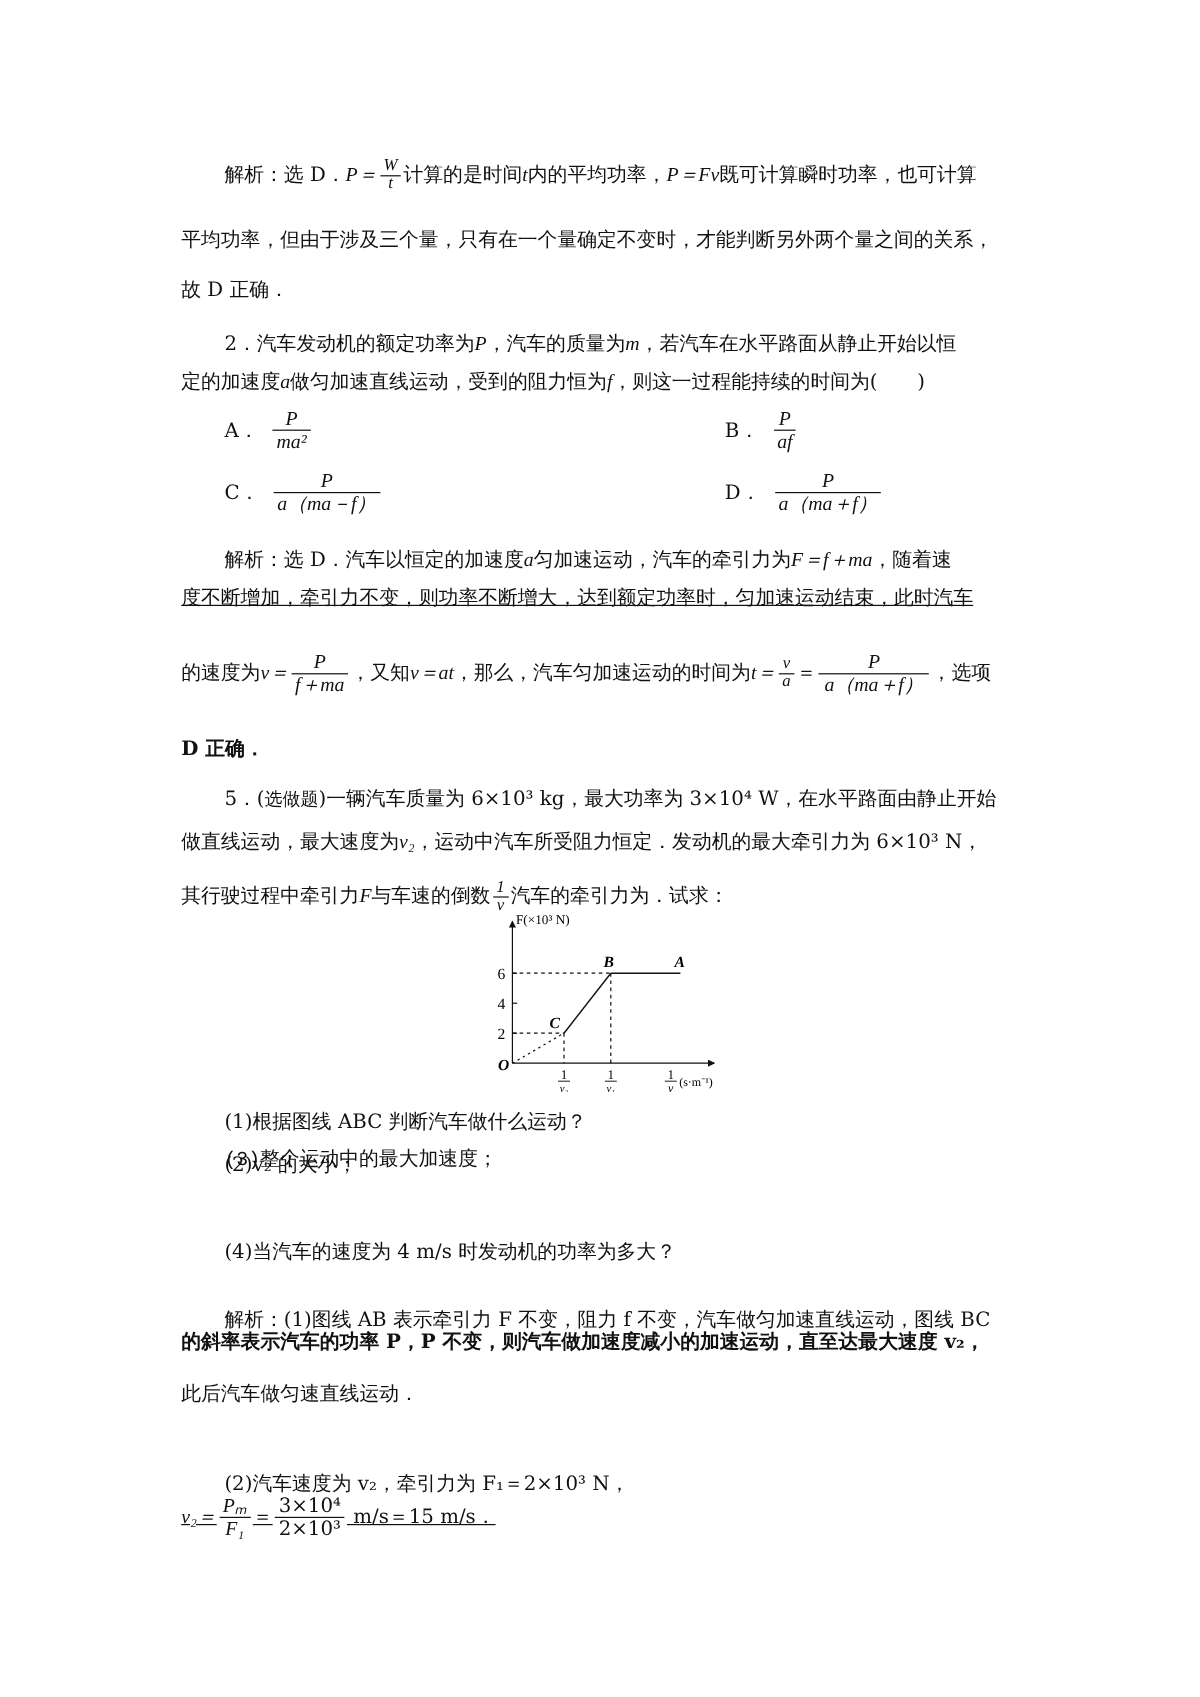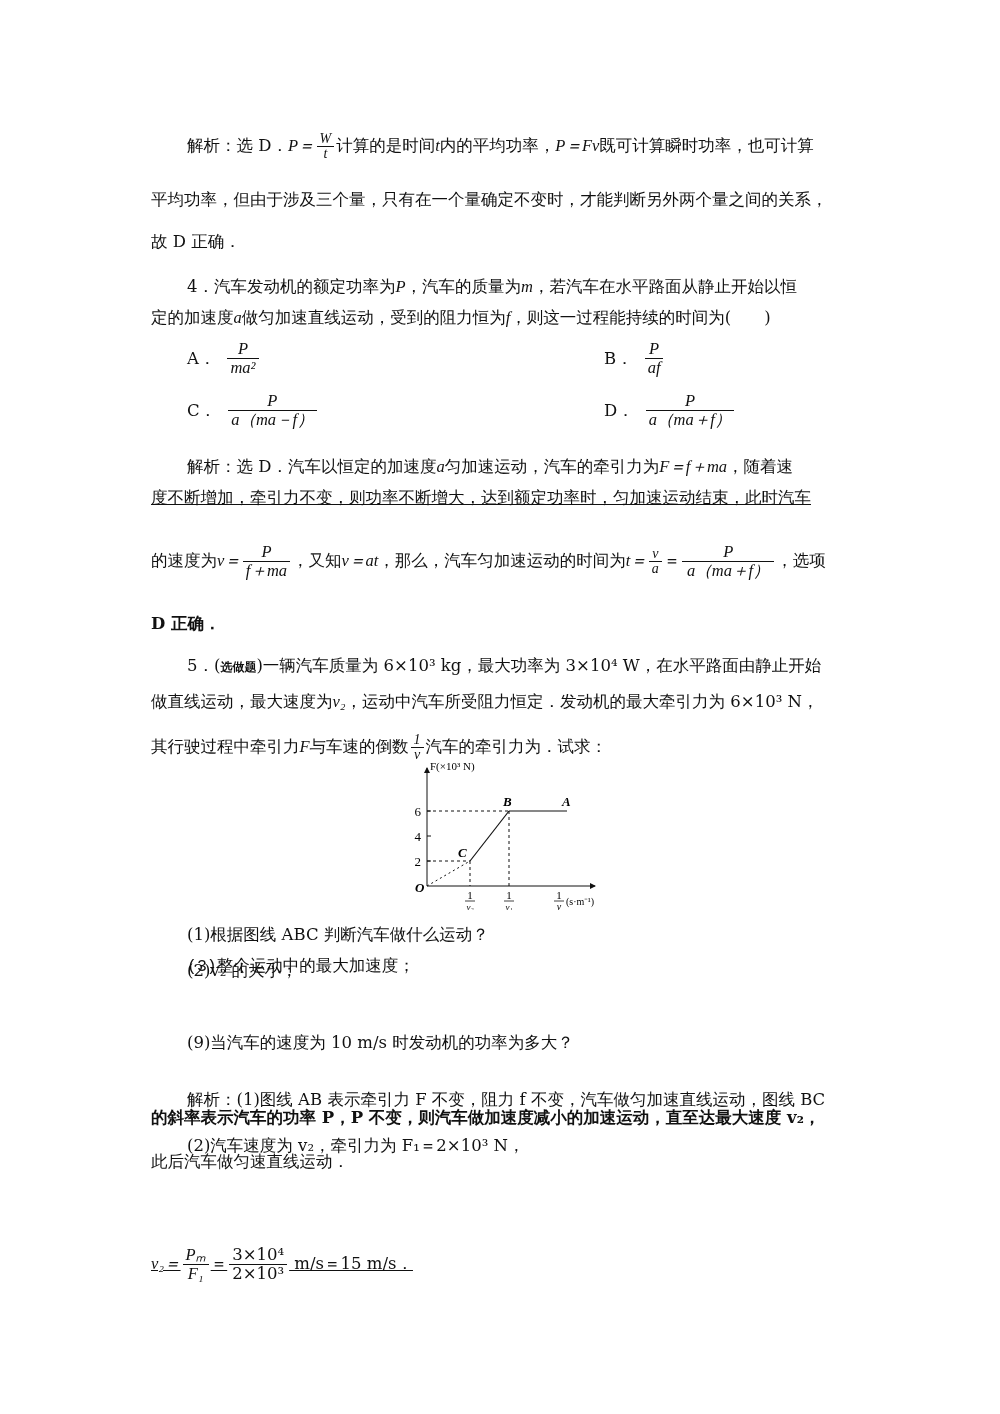--- a/index.html
+++ b/index.html
@@ -6,34 +6,34 @@
   body { width:1000px; height:1414px; position:relative; overflow:hidden;
          font-family:"DejaVu Serif", "Liberation Serif", serif; color:#111; font-size:16px; }
   .line { position:absolute; white-space:nowrap; font-size:16.5px; line-height:20px; }
   .i { font-style:italic; font-family:"Liberation Serif", serif; }
   .frac { display:inline-block; vertical-align:middle; text-align:center; margin:0 2px; line-height:18px; }
   .frac .num { display:block; padding:0 3px; }
   .frac .den { display:block; border-top:1px solid #111; padding:0 3px; }
   .frac.small { font-size:14px; line-height:14px; }
   .opt { position:absolute; white-space:nowrap; font-size:16.5px; }
   .opt .lbl { display:inline-block; vertical-align:middle; margin-right:10px; }
-  .tag { font-size:12px; font-weight:bold; }
+  .tag { font-size:15px; font-weight:normal; }
   svg text { font-family:"Liberation Serif", serif; }
 </style>
 </head>
 <body>
 
 <div class="line" style="left:187px; top:132px;">
   <span>解析：选 D．</span><span class="i">P＝</span><span class="frac small i"><span class="num">W</span><span class="den">t</span></span><span>计算的是时间</span><span class="i">t</span><span>内的平均功率，</span><span class="i">P＝Fv</span><span>既可计算瞬时功率，也可计算</span>
 </div>
 <div class="line" style="left:151px; top:190px;">平均功率，但由于涉及三个量，只有在一个量确定不变时，才能判断另外两个量之间的关系，</div>
 <div class="line" style="left:151px; top:232px;">故 D 正确．</div>
 
 <div class="line" style="left:187px; top:277px;">
-  <span>4．汽车发动机的额定功率为</span><span class="i">P</span><span>，汽车的质量为</span><span class="i">m</span><span>，若汽车在水平路面从静止开始以恒</span>
+  <span>2．汽车发动机的额定功率为</span><span class="i">P</span><span>，汽车的质量为</span><span class="i">m</span><span>，若汽车在水平路面从静止开始以恒</span>
 </div>
 <div class="line" style="left:151px; top:308px;">
   <span>定的加速度</span><span class="i">a</span><span>做匀加速直线运动，受到的阻力恒为</span><span class="i">f</span><span>，则这一过程能持续的时间为(　　)</span>
 </div>
 
 <div class="opt" style="left:187px; top:340px;">
   <span class="lbl">A．</span><span class="frac i"><span class="num">P</span><span class="den">ma²</span></span>
 </div>
 <div class="opt" style="left:604px; top:340px;">
   <span class="lbl">B．</span><span class="frac i"><span class="num">P</span><span class="den">af</span></span>
@@ -104,21 +104,21 @@
       <text x="154" y="139" text-anchor="middle" font-size="11">1</text>
       <line x1="149" y1="141" x2="159" y2="141" stroke="#111" stroke-width="0.8"></line>
       <text x="154" y="150" text-anchor="middle" font-size="10" font-style="italic">v</text>
       <text x="161" y="145" font-size="10">(s·m⁻¹)</text>
     </g>
 </svg>
 
 <div class="line" style="left:187px; top:925px;">(1)根据图线 ABC 判断汽车做什么运动？</div>
 <div class="line" style="left:187px; top:961px;">(2)v₂ 的大小；</div>
 <div class="line" style="left:187px; top:957px;font-family:Liberation Mono, monospace;">(3)整个运动中的最大加速度；</div>
-<div class="line" style="left:187px; top:1033px;">(9)当汽车的速度为 10 m/s 时发动机的功率为多大？</div>
+<div class="line" style="left:187px; top:1033px;">(4)当汽车的速度为 4 m/s 时发动机的功率为多大？</div>
 
 <div class="line" style="left:187px; top:1066px;margin-top:24px;">解析：(1)图线 AB 表示牵引力 F 不变，阻力 f 不变，汽车做匀加速直线运动，图线 BC</div>
 <div class="line" style="left:151px; top:1108px;font-weight:bold;">的斜率表示汽车的功率 P，P 不变，则汽车做加速度减小的加速运动，直至达最大速度 v₂，</div>
 <div class="line" style="left:151px; top:1152px;">此后汽车做匀速直线运动．</div>
-<div class="line" style="left:187px; top:1136px;">(2)汽车速度为 v₂，牵引力为 F₁＝2×10³ N，</div>
+<div class="line" style="left:187px; top:1227px;">(2)汽车速度为 v₂，牵引力为 F₁＝2×10³ N，</div>
 <div class="line" style="left:151px; top:1246px;text-decoration:underline;">
   <span class="i">v₂＝</span><span class="frac i"><span class="num">Pₘ</span><span class="den">F₁</span></span><span>＝</span><span class="frac"><span class="num">3×10⁴</span><span class="den">2×10³</span></span><span> m/s＝15 m/s．</span>
 </div>
 
 </body></html>

